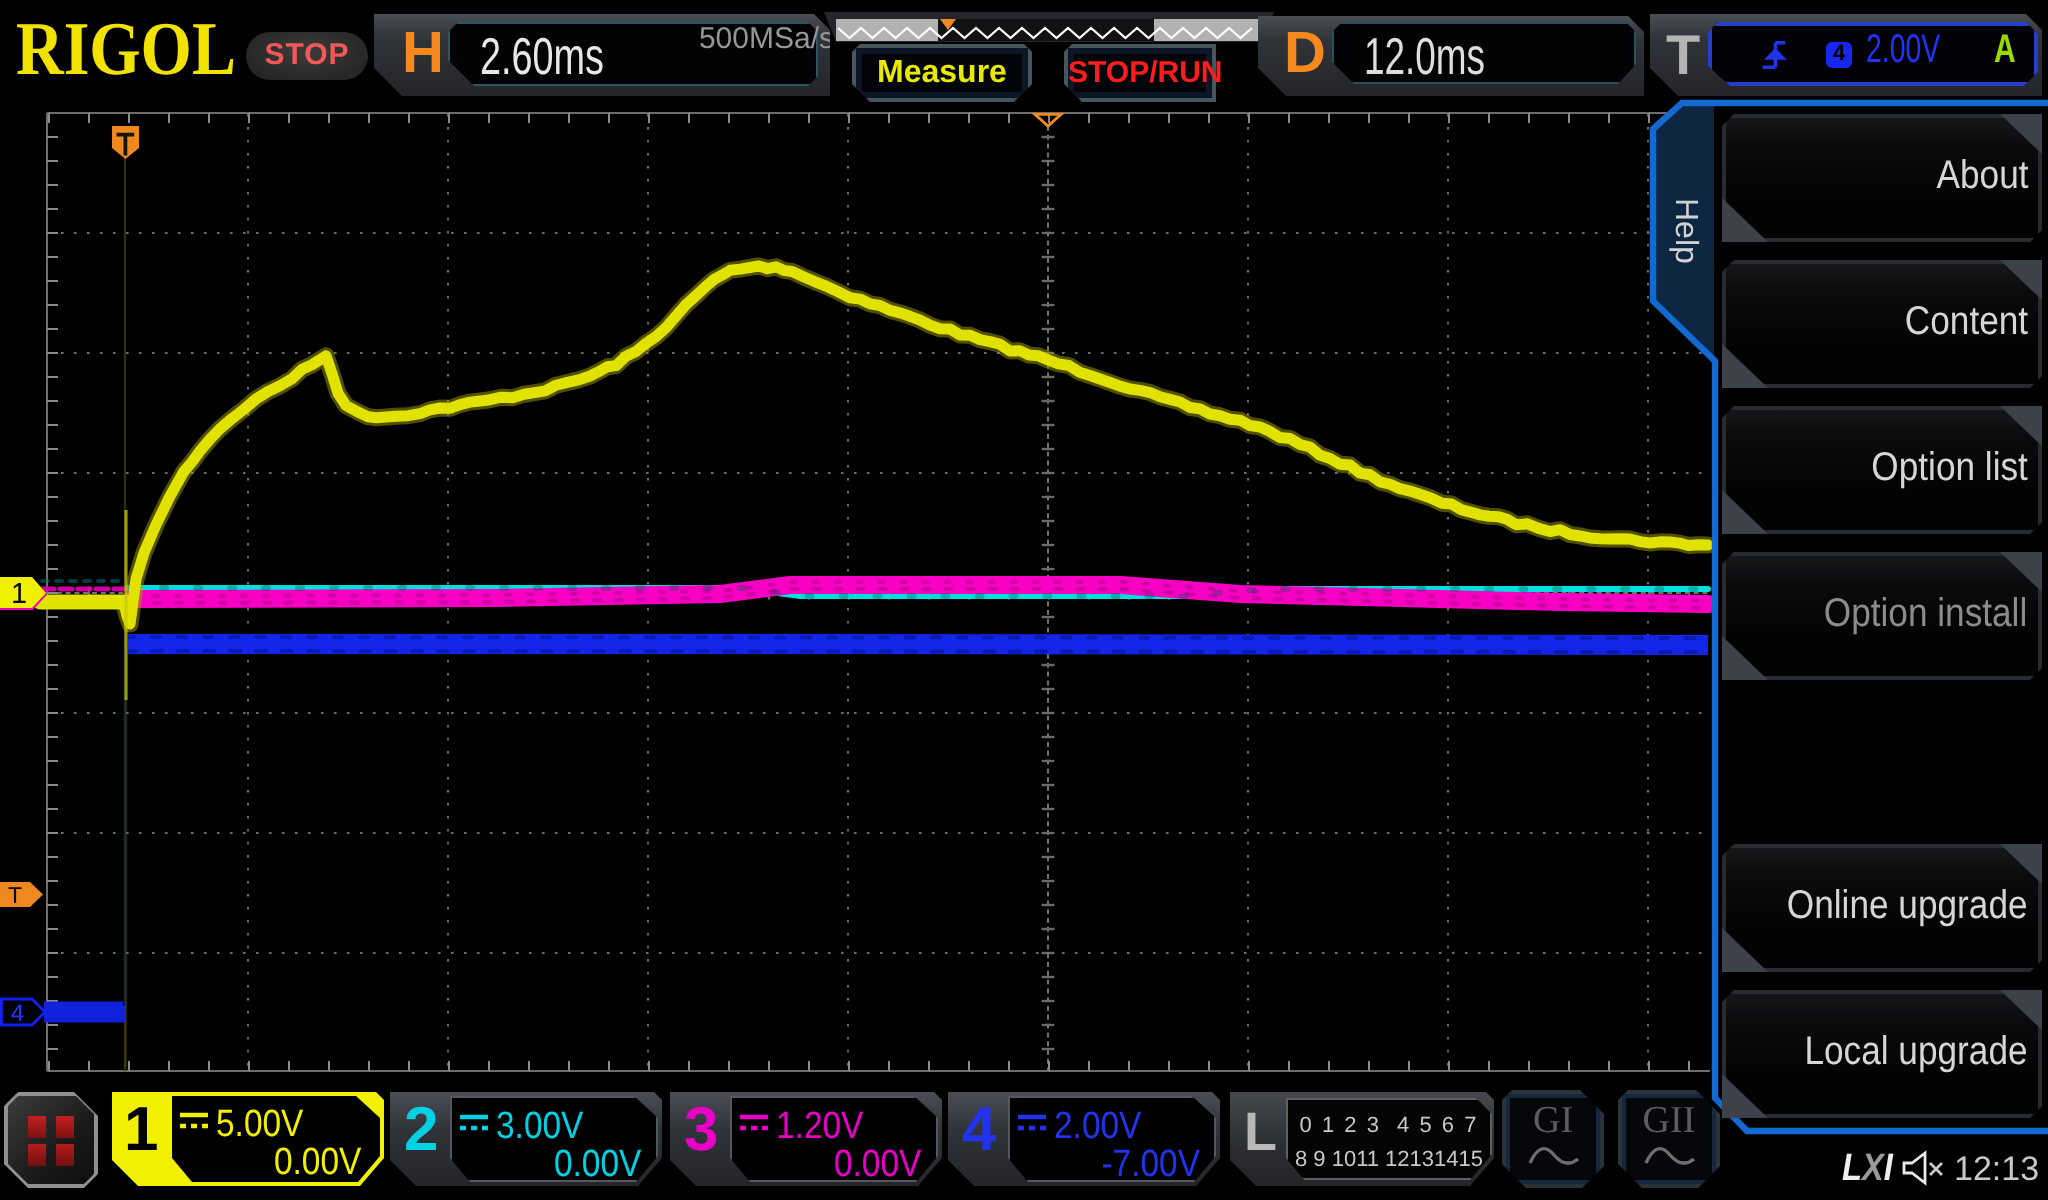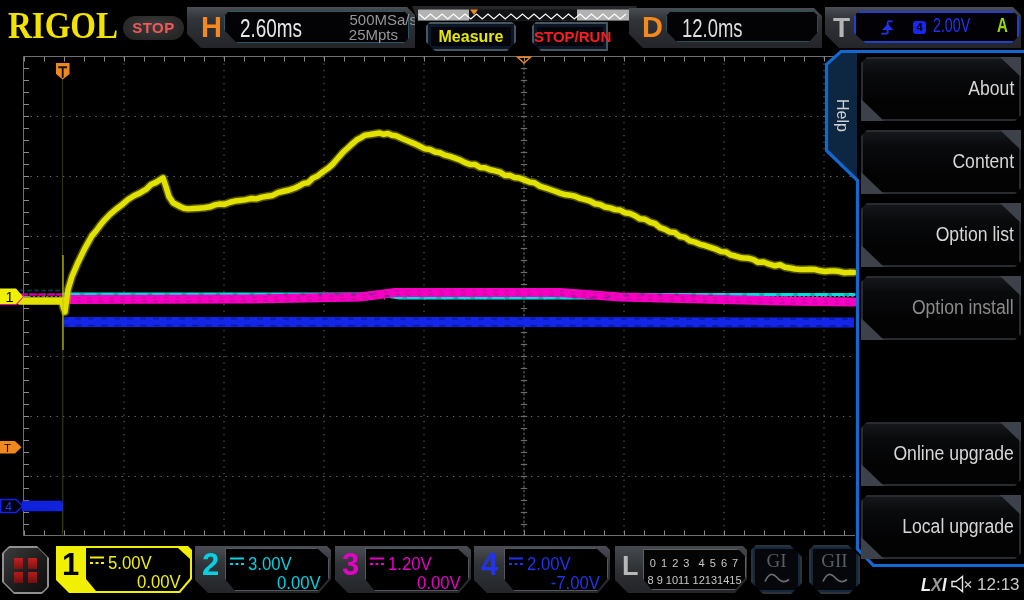--- a/index.html
+++ b/index.html
@@ -274,21 +274,20 @@
 
   <div class="abs" style="left:187px;top:7px;width:228px;height:41px;
        background:linear-gradient(#4a4e54,#303338 30%,#232529);
        clip-path:polygon(0 0,220px 0,228px 8px,228px 41px,14px 41px,0 27px);">
     <div class="abs" style="left:14px;top:5px;color:#f5891d;font-weight:bold;font-size:29px;line-height:31px;">H</div>
     <div class="abs" style="left:37px;top:4px;width:185px;height:32px;background:#030305;
          border:1px solid #2b5666;box-sizing:border-box;
          clip-path:polygon(5px 0,180px 0,185px 5px,185px 27px,180px 32px,13px 32px,0 19px,0 5px);"></div>
     <div class="abs" style="left:53px;top:6px;color:#e8e8e8;font-size:26px;transform:scaleX(0.727);transform-origin:0 0;">2.60ms</div>
     <div class="abs" style="left:0;top:6px;width:205px;text-align:right;color:#969696;font-size:15px;line-height:13px;margin-left:25px;">500MSa/s</div>
-    <div class="abs" style="left:0;top:21px;width:211px;text-align:right;color:#969696;font-size:15px;line-height:13px;">25Mpts</div>
   </div>
 
   <svg class="abs" style="left:410px;top:4px;" width="230" height="20" viewBox="0 0 230 20">
     <polygon points="2,2 227,2 221,17 8,17" fill="#24262a"></polygon>
     <rect x="8" y="5.5" width="213" height="11" fill="#111214"></rect>
     <rect x="8" y="5.5" width="51" height="11" fill="#b2b2b2"></rect>
     <rect x="167" y="5.5" width="54" height="11" fill="#b2b2b2"></rect>
     <polyline id="zig" points="9,10 14.75,15 20.5,10 26.25,15 32,10 37.75,15 43.5,10 49.25,15 55,10 60.75,15 66.5,10 72.25,15 78,10 83.75,15 89.5,10 95.25,15 101,10 106.75,15 112.5,10 118.25,15 124,10 129.75,15 135.5,10 141.25,15 147,10 152.75,15 158.5,10 164.25,15 170,10 175.75,15 181.5,10 187.25,15 193,10 198.75,15 204.5,10 210.25,15 216,10" fill="none" stroke="#ffffff" stroke-width="1.1"></polyline>
     <polygon points="60,5.5 68,5.5 64,11" fill="#f08820"></polygon>
   </svg>

